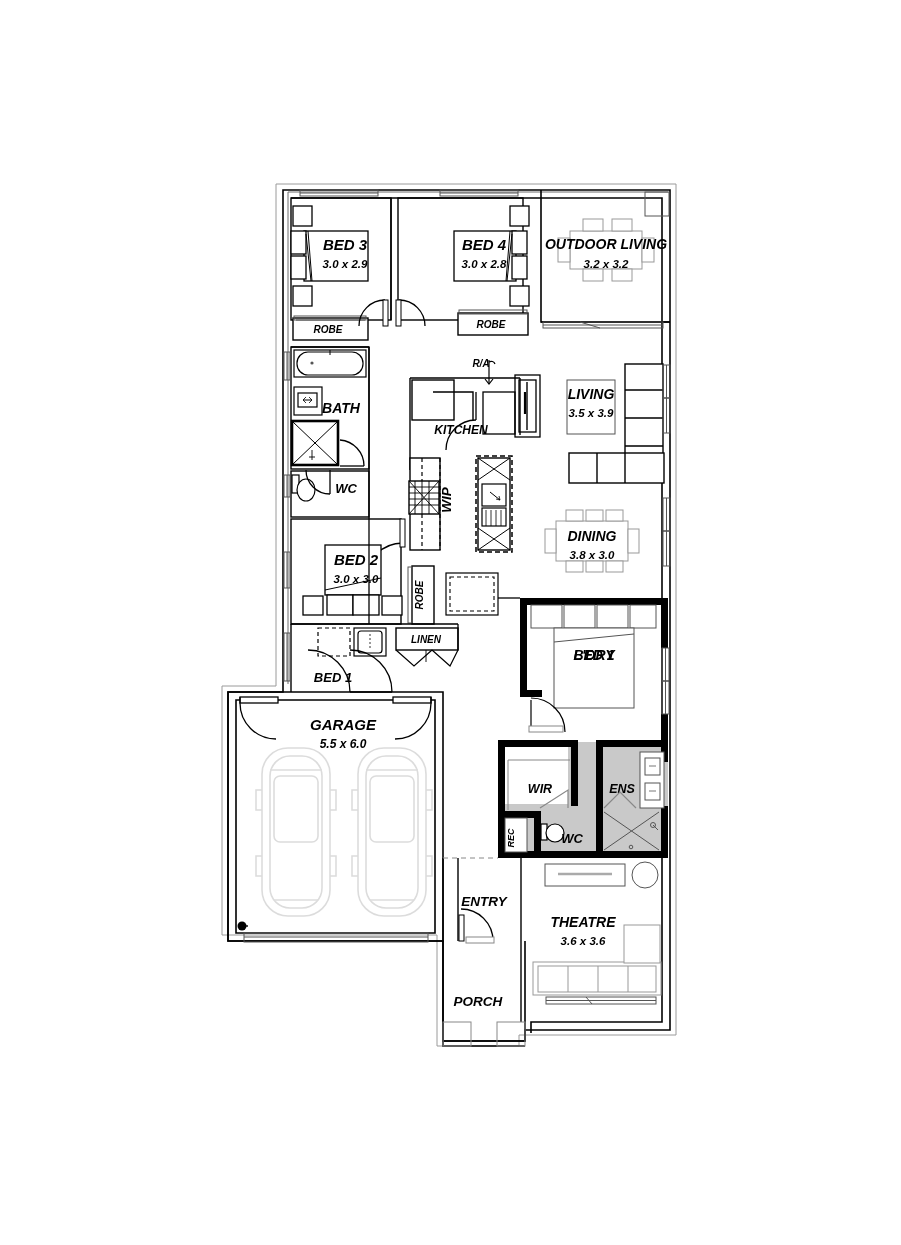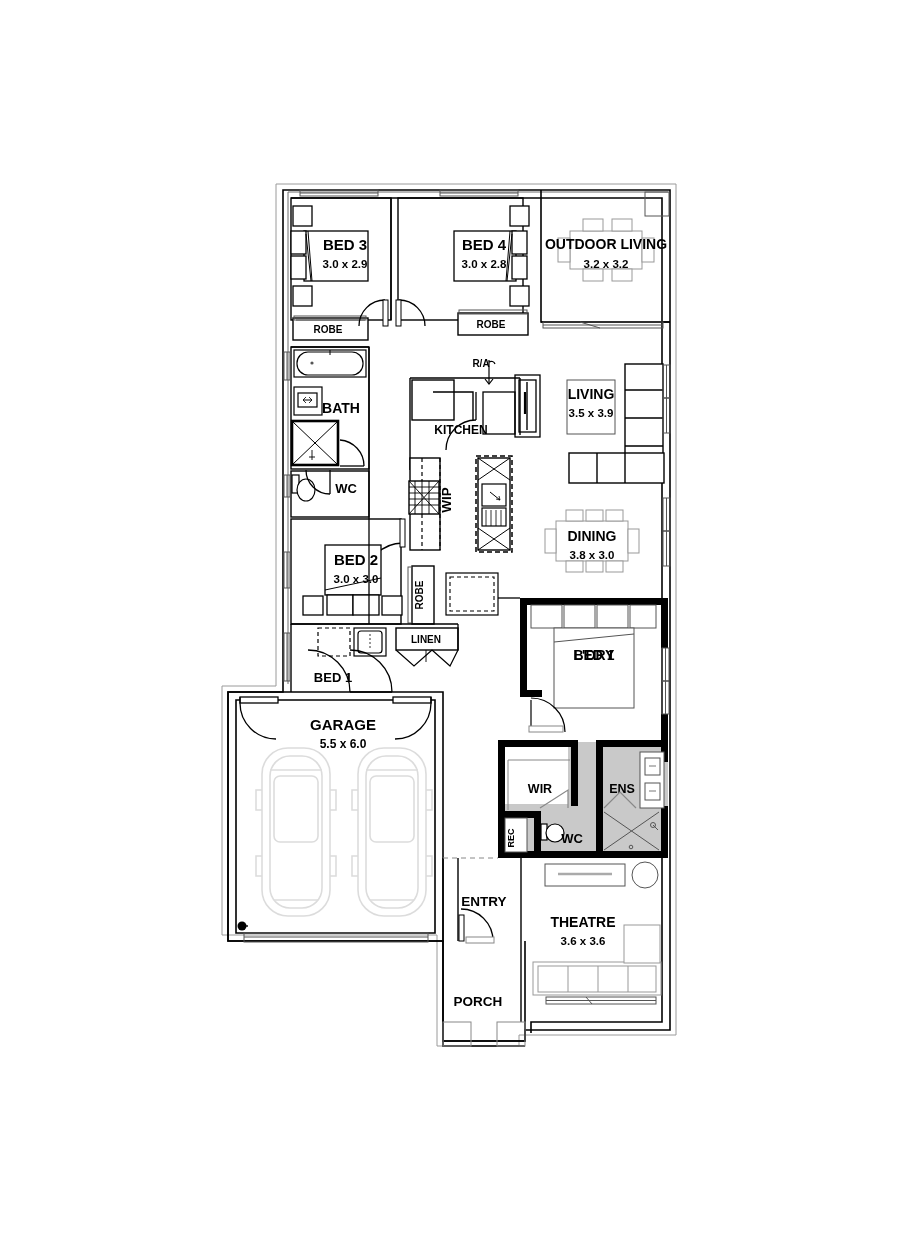--- a/index.html
+++ b/index.html
@@ -1,18 +1,18 @@
 <!DOCTYPE html>
 <html><head>
 <meta charset="utf-8">
 <style>
   html,body{margin:0;padding:0;background:#ffffff;}
   body{width:901px;height:1245px;overflow:hidden;
        font-family:"Liberation Sans", sans-serif;}
-  #plan{position:relative;width:901px;height:997px;background:#fff;}
+  #plan{position:relative;width:901px;height:997px;background:#fff;font-style:italic;}
   svg{display:block;}
   .lbl{font-family:"Liberation Sans",sans-serif;font-weight:bold;fill:#000;text-anchor:middle;}
   .dim{font-family:"Liberation Sans",sans-serif;font-weight:bold;fill:#000;text-anchor:middle;}
 </style>
 </head>
 <body>
 
 <div id="plan">
 <svg width="901" height="1245" viewBox="0 0 901 1245">
 

